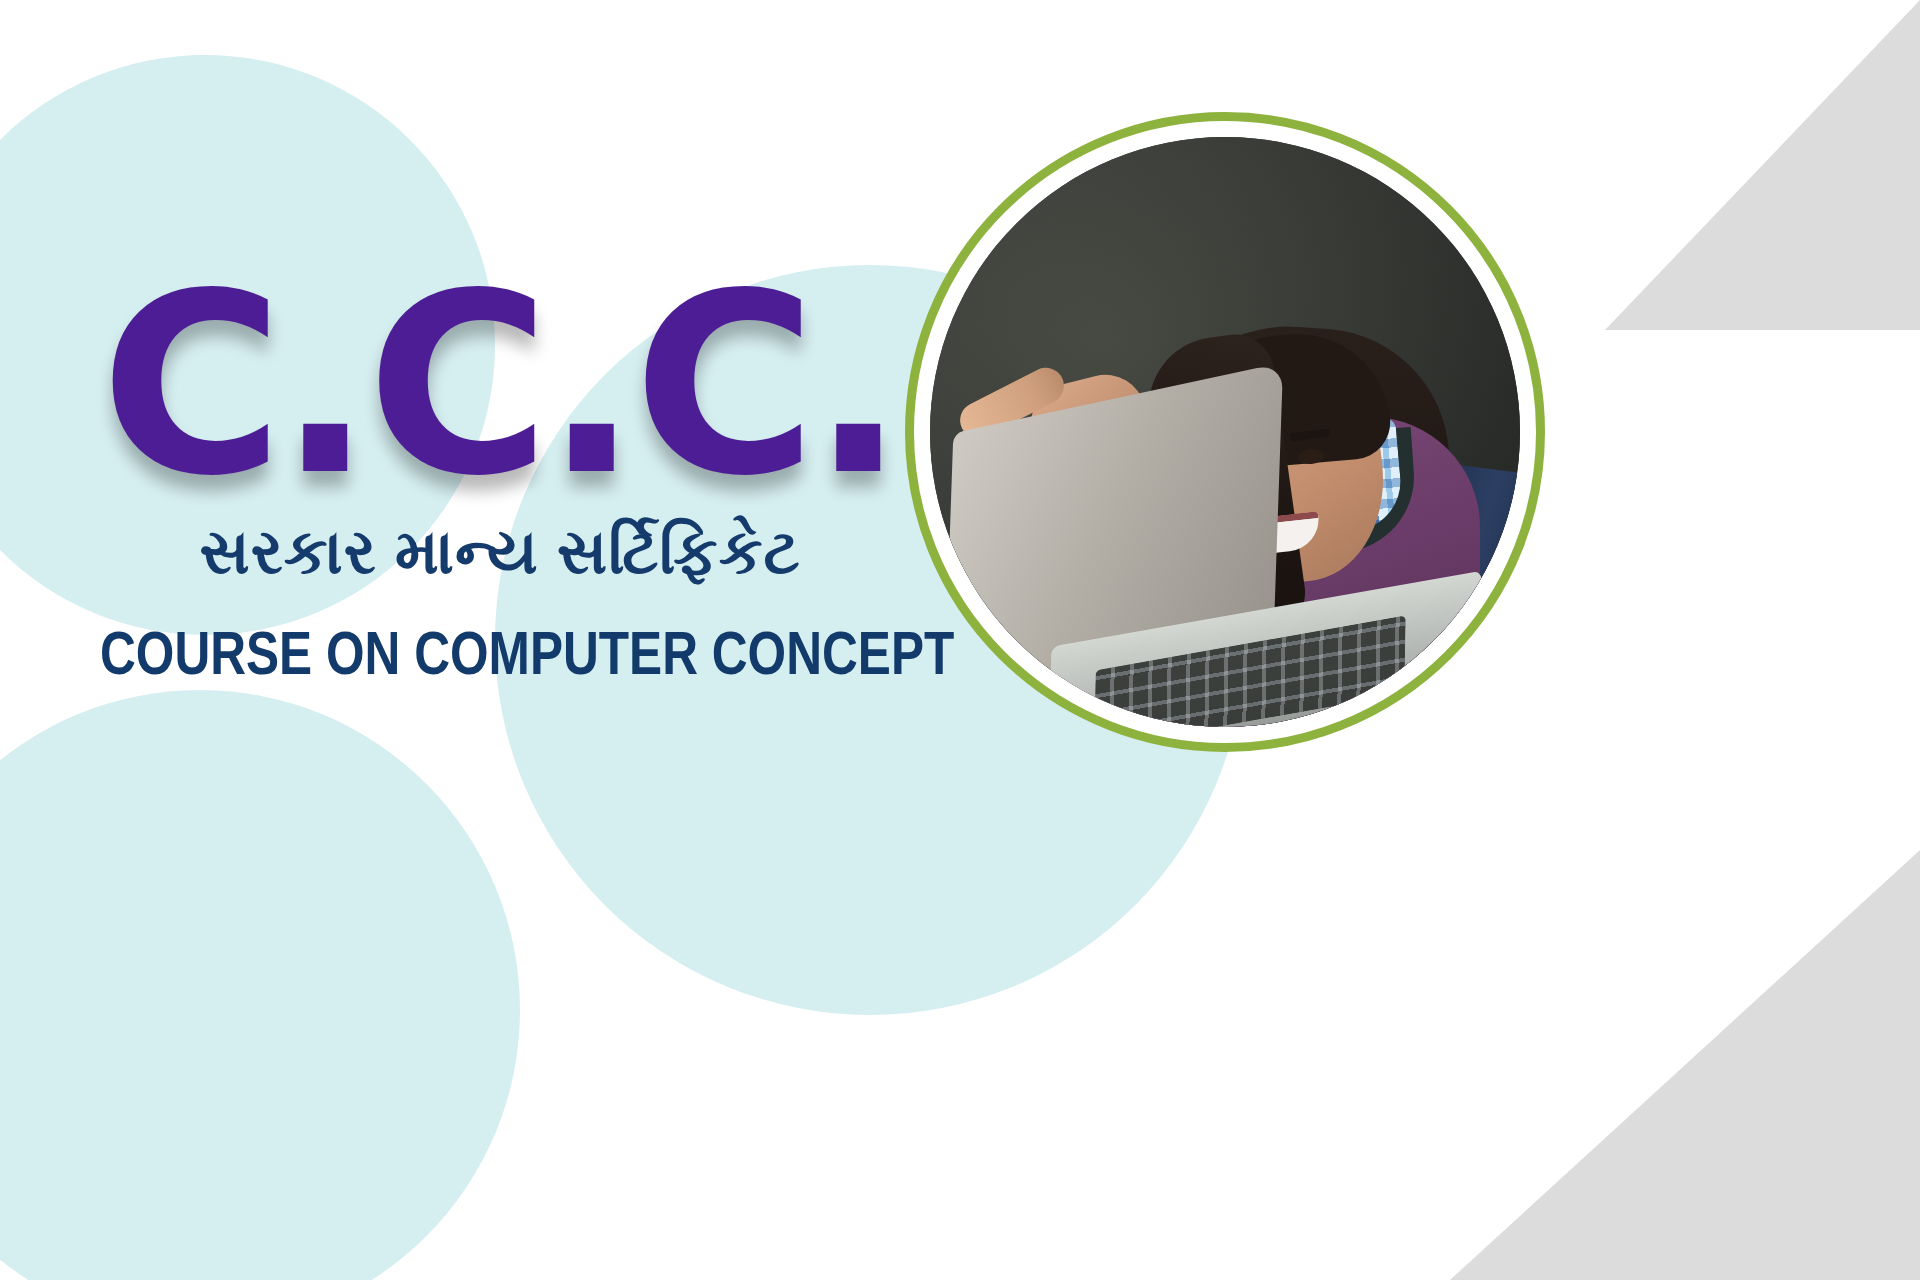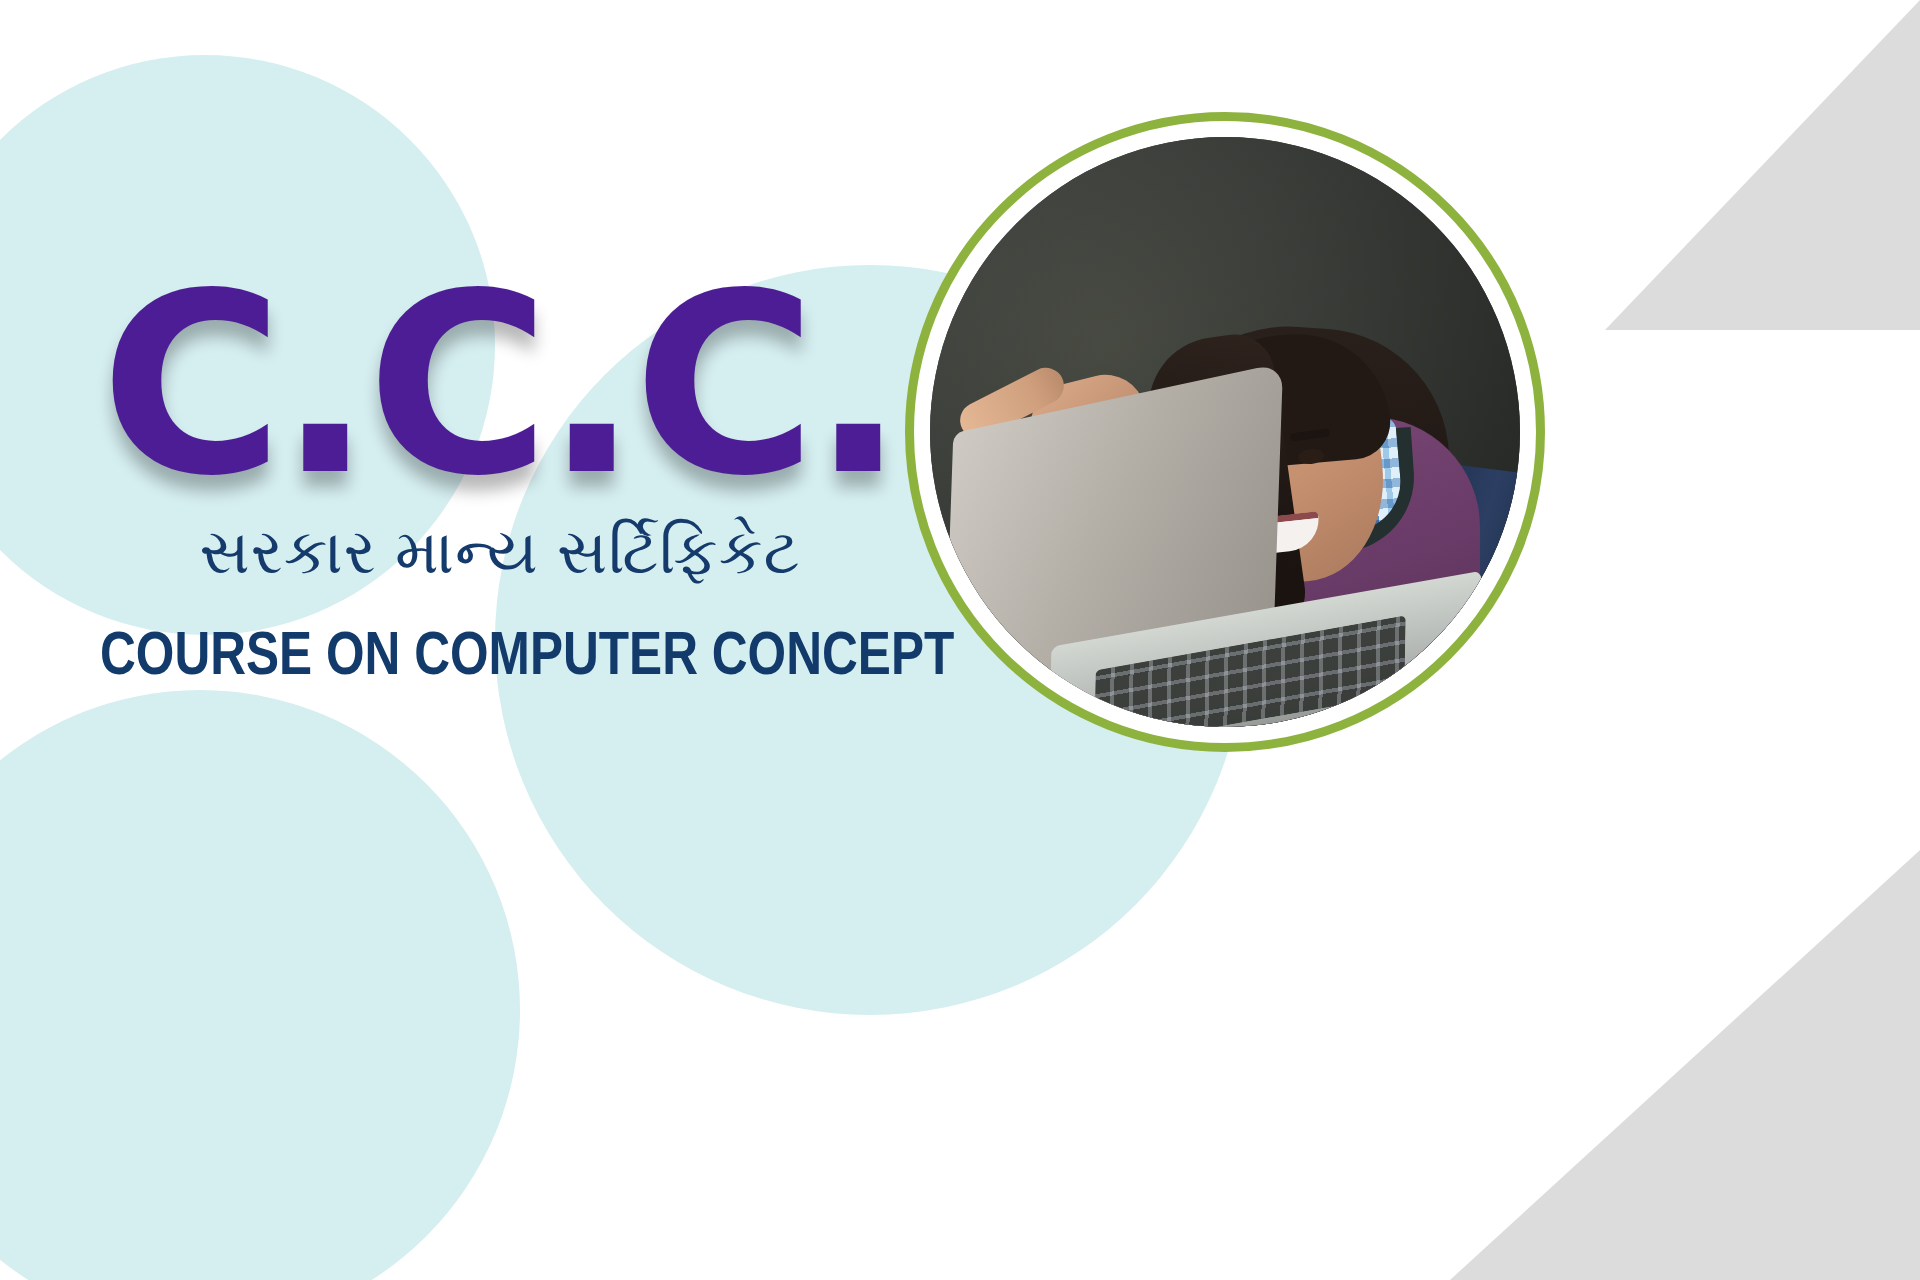--- a/index.html
+++ b/index.html
@@ -47,21 +47,21 @@
     font-size:250px;
     line-height:0.92;
     letter-spacing:-6px;
     color:#4c1d95;
     margin:0;
     text-shadow:0 16px 16px rgba(0,0,0,0.28);
     -webkit-font-smoothing:antialiased;
   }
   #subtitle-gujarati{
     font-family:"Liberation Sans","DejaVu Sans",sans-serif;
-    font-weight:normal;
+    font-weight:bold;
     font-size:62px;
     line-height:1.1;
     color:#143b6b;
     margin:18px 0 0 0;
     letter-spacing:1px;
   }
   #subtitle-english{
     font-family:"Liberation Sans","DejaVu Sans",sans-serif;
     font-weight:bold;
     font-size:62px;

